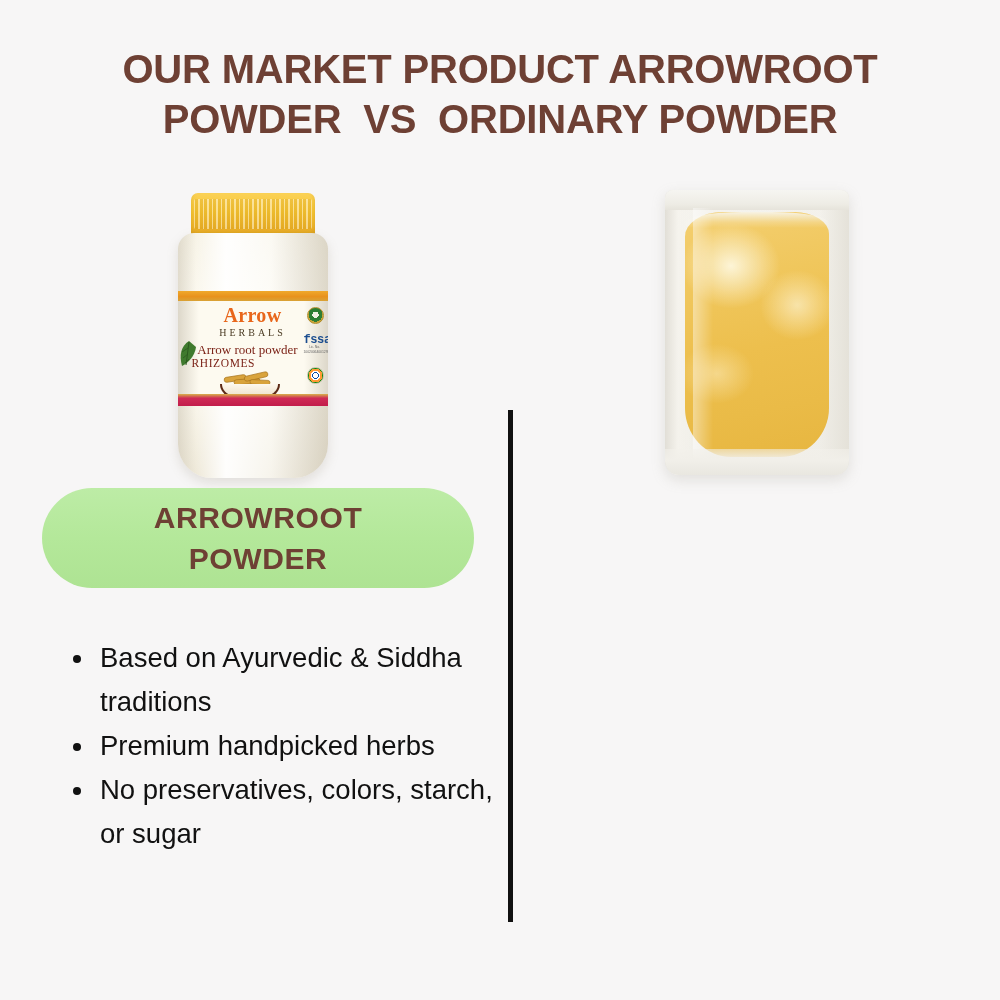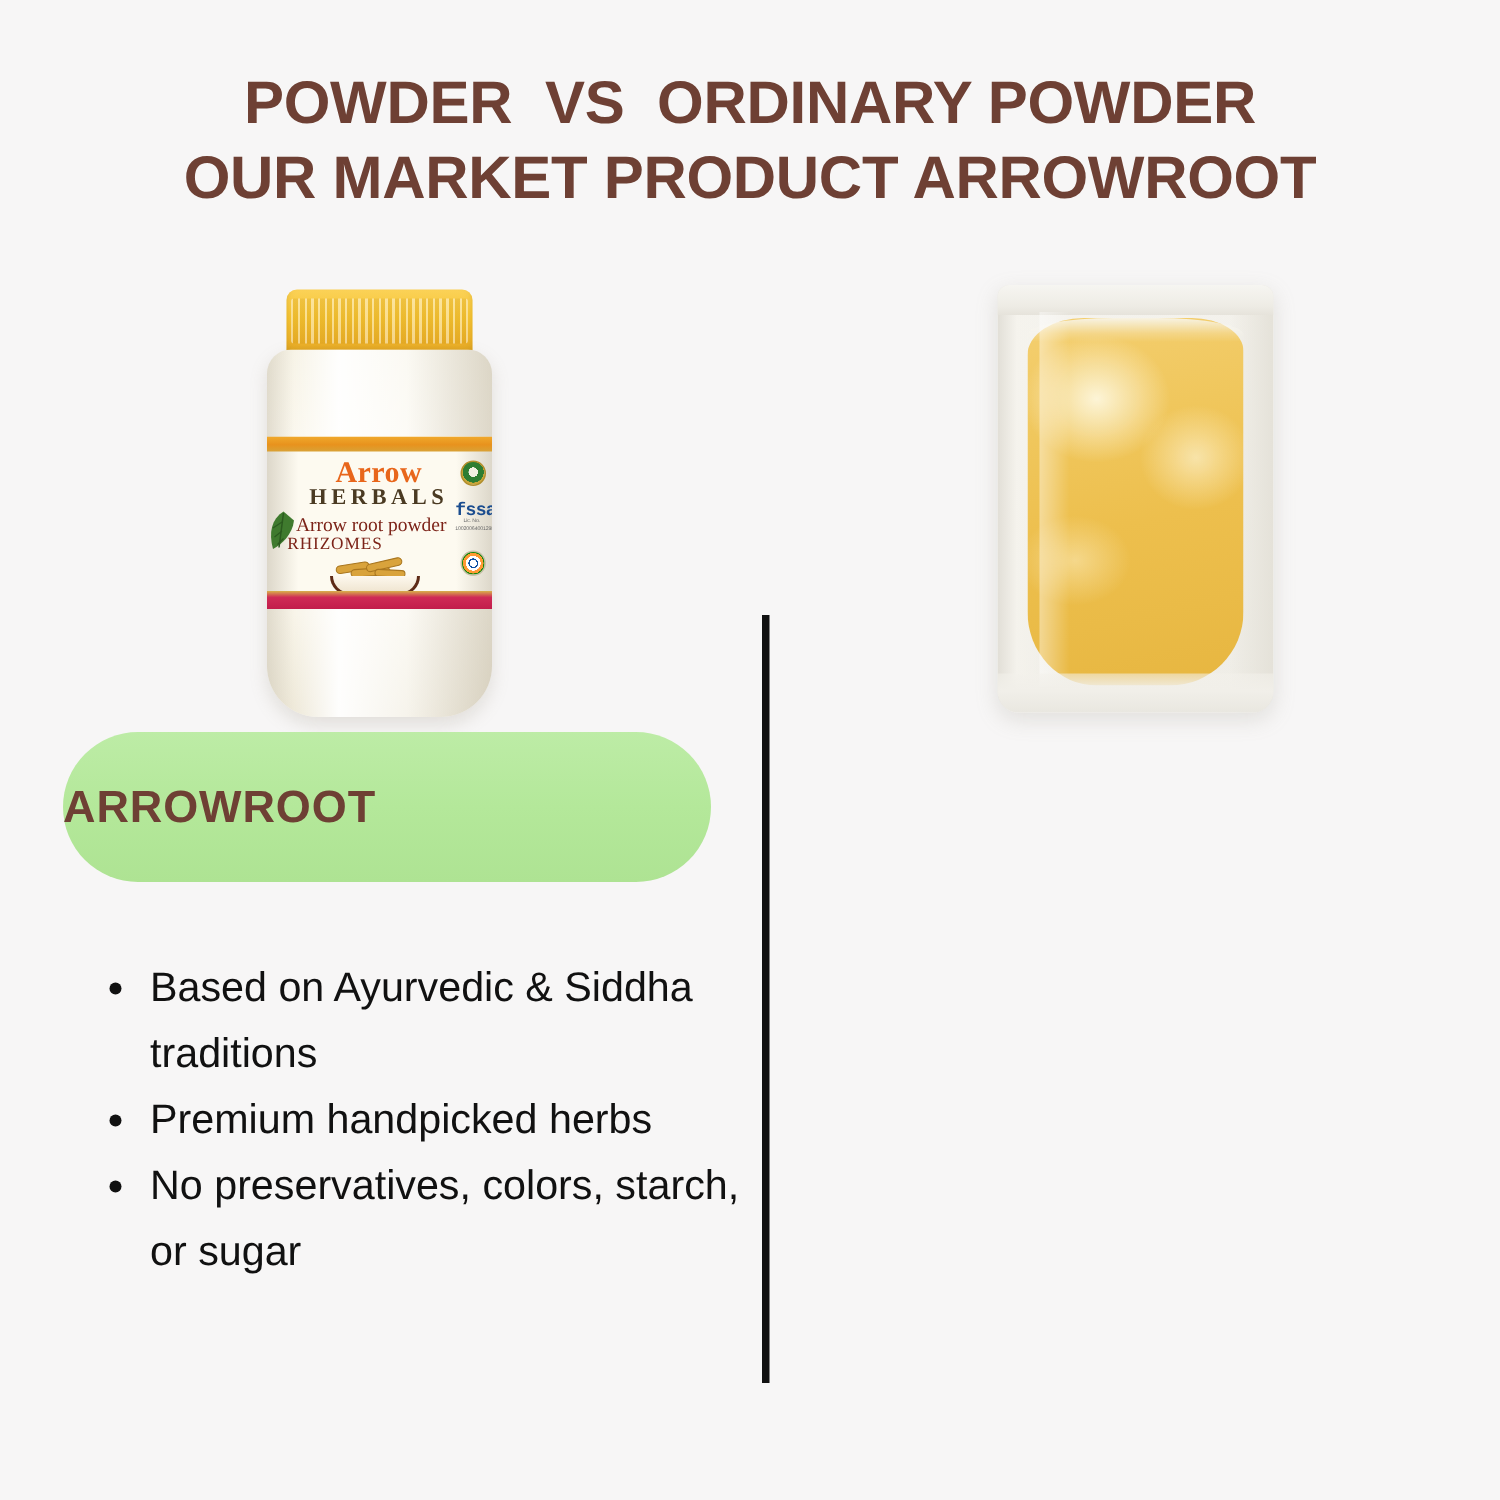--- a/index.html
+++ b/index.html
@@ -136,22 +136,22 @@
     font-family: "Liberation Serif", serif;
     font-weight: bold;
     font-size: 20px;
     color: #e8661b;
     line-height: 21px;
     letter-spacing: .3px;
     white-space: pre;
   }
   .brand-sub {
     font-family: "Liberation Serif", serif;
-    font-weight: bold;
-    font-size: 15px;
+    font-weight: normal;
+    font-size: 10px;
     color: #4a3a22;
     letter-spacing: 3px;
     line-height: 13px;
     white-space: pre;
   }
   .label-desc {
     position: absolute;
     left: 14px; right: 24px; top: 52px;
     text-align: center;
     font-family: "Liberation Serif", serif;
@@ -285,21 +285,21 @@
     left: 28px; top: 18px;
     width: 20px; height: 250px;
     background: linear-gradient(90deg, rgba(255,255,255,.42) 0%, rgba(255,255,255,0) 100%);
   }
 
   
   .pill {
     position: absolute;
     display: flex;
     align-items: center;
-    justify-content: flex-start;
+    justify-content: center;
     text-align: center;
     font-family: "Liberation Sans", sans-serif;
     font-weight: bold;
     color: #6e4034;
   }
   .pill-left {
     left: 42px;
     top: 488px;
     width: 432px;
     height: 100px;
@@ -338,22 +338,22 @@
     border-radius: 50%;
     background: #111111;
   }
 </style>
 </head>
 <body>
 
 <div class="page">
 
   <h1 class="title">
+    <span class="title-line">OUR MARKET PRODUCT ARROWROOT</span>
     <span class="title-line">POWDER  VS  ORDINARY POWDER</span>
-    <span class="title-line">OUR MARKET PRODUCT ARROWROOT</span>
   </h1>
 
   <div class="divider"></div>
 
   <div class="col col-left">
 
     <div class="product-area">
       <div class="jar">
         <div class="jar-cap"></div>
         <div class="jar-body"></div>
@@ -397,20 +397,21 @@
           <div class="badge badge-flag"></div>
 
           <div class="label-band-bottom"></div>
         </div>
       </div>
     </div>
 
     <div class="pill pill-left">
       <div>
         <span>ARROWROOT</span>
+        <span>POWDER</span>
       </div>
     </div>
 
     <ul class="bullets bullets-left">
       <li>Based on Ayurvedic &amp; Siddha traditions</li>
       <li>Premium handpicked herbs</li>
       <li>No preservatives, colors, starch, or sugar</li>
     </ul>
   </div>
 

